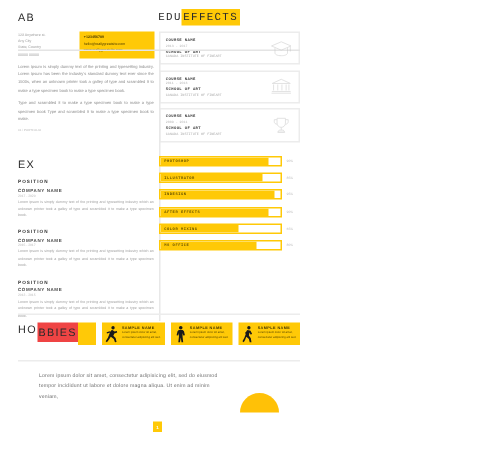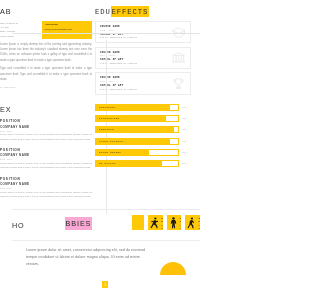--- a/index.html
+++ b/index.html
@@ -30,21 +30,21 @@
   .title-rule {
     width: 16px; height: 2px; background: #FFC907;
     margin: 2px auto 0 auto;
   }
   .header-sep {
     position: absolute; left: 12px; right: 12px; top: 33px;
     height: 1px; background: #e4e4e4;
   }
 
   
-  .cols { display: flex; padding: 6px 12px 0 0; gap: 3px; }
+  .cols { display: flex; padding: 6px 12px 0 12px; gap: 3px; }
   .col-left { width: 92px; }
   .col-right { width: 96px; font-family: Liberation Mono, monospace; }
 
   .divider-v {
     position: absolute; top: 40px; bottom: 86px; left: 106px;
     width: 1px; background: #e8e8e8;
   }
 
   
   .sec-head {
@@ -144,23 +144,23 @@
   }
   .hob-sep-top {
     position: absolute; left: 0; right: 0; top: -6px;
     height: 1px; background: #ececec;
   }
   .hobbies {
     display: flex; align-items: center; gap: 4px;
   }
   .hob-head {
     font-size: 7.2px; letter-spacing: 0.9px; color: #2b2b2b;
-    display: flex; align-items: flex-end; height: 15px; flex: 0 0 auto; gap: 40px;
-  }
-  .hob-head .hl { background: #f9a8d4; padding: 2px 1px; }
+    display: flex; align-items: flex-start; height: 15px; flex: 0 0 auto;
+  }
+  .hob-head .hl { background: #ef4444; padding: 2px 1px; }
   .hob-head .hl-pad { background: #FFC907; width: 12px; height: 15px; }
   .hob-card {
     display: flex; align-items: stretch;
     background: #FFC907; flex: 1; height: 15px; overflow: hidden;
   }
   .hob-icon {
     flex: 0 0 13px; display: flex; align-items: center;
     justify-content: center;
   }
   .hob-icon svg { width: 9px; height: 12px; display: block; }

